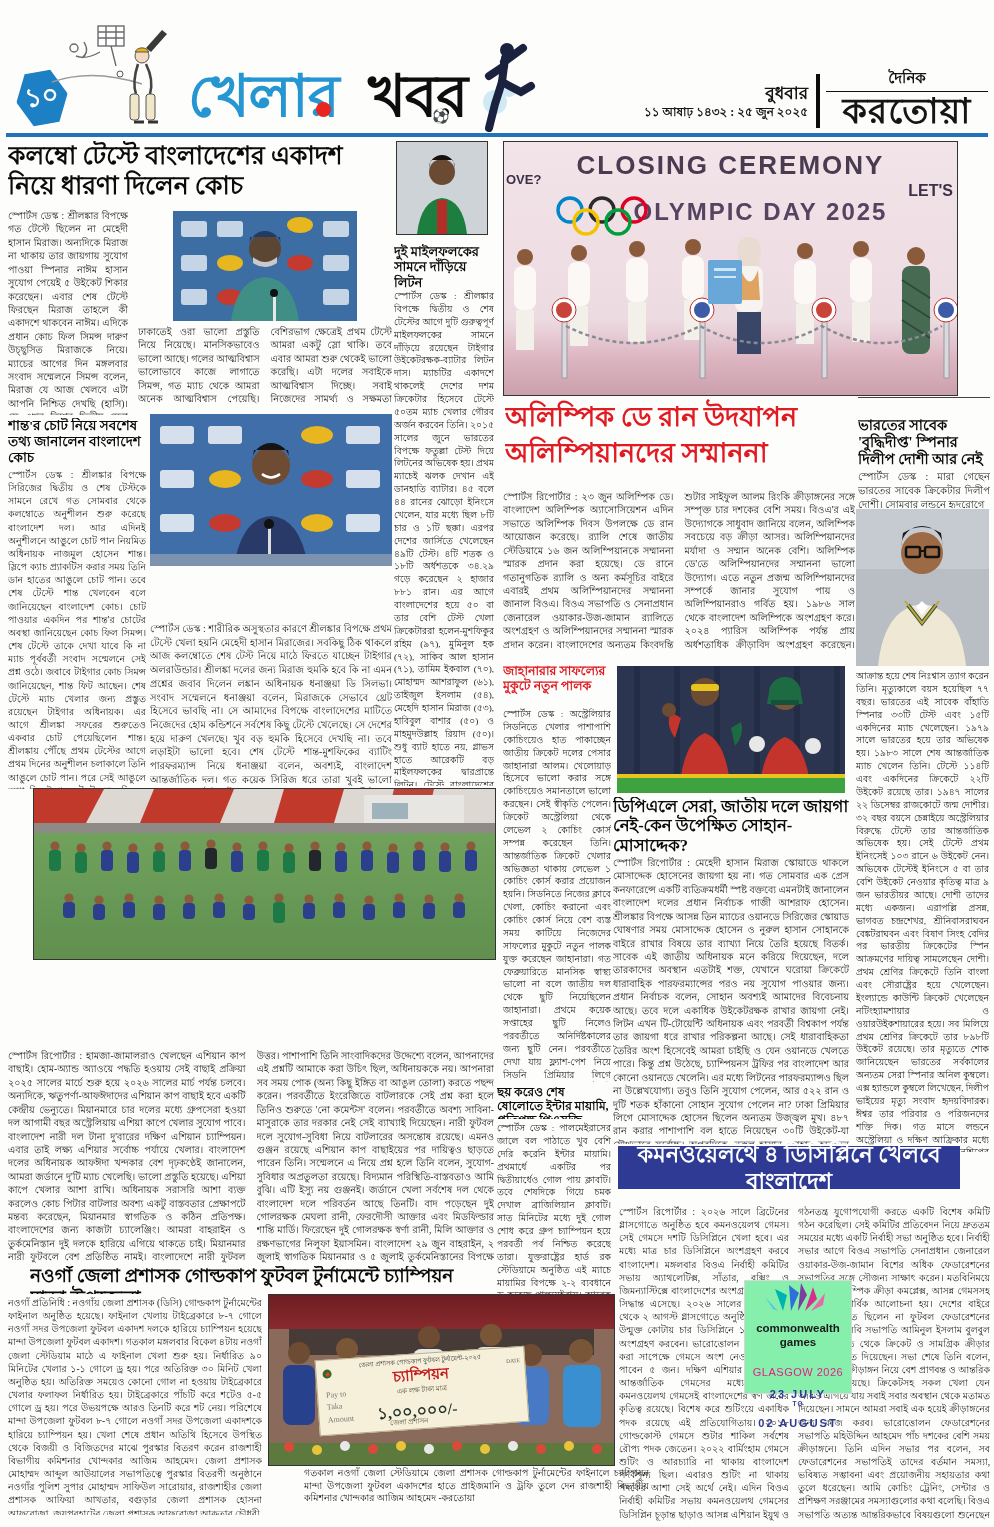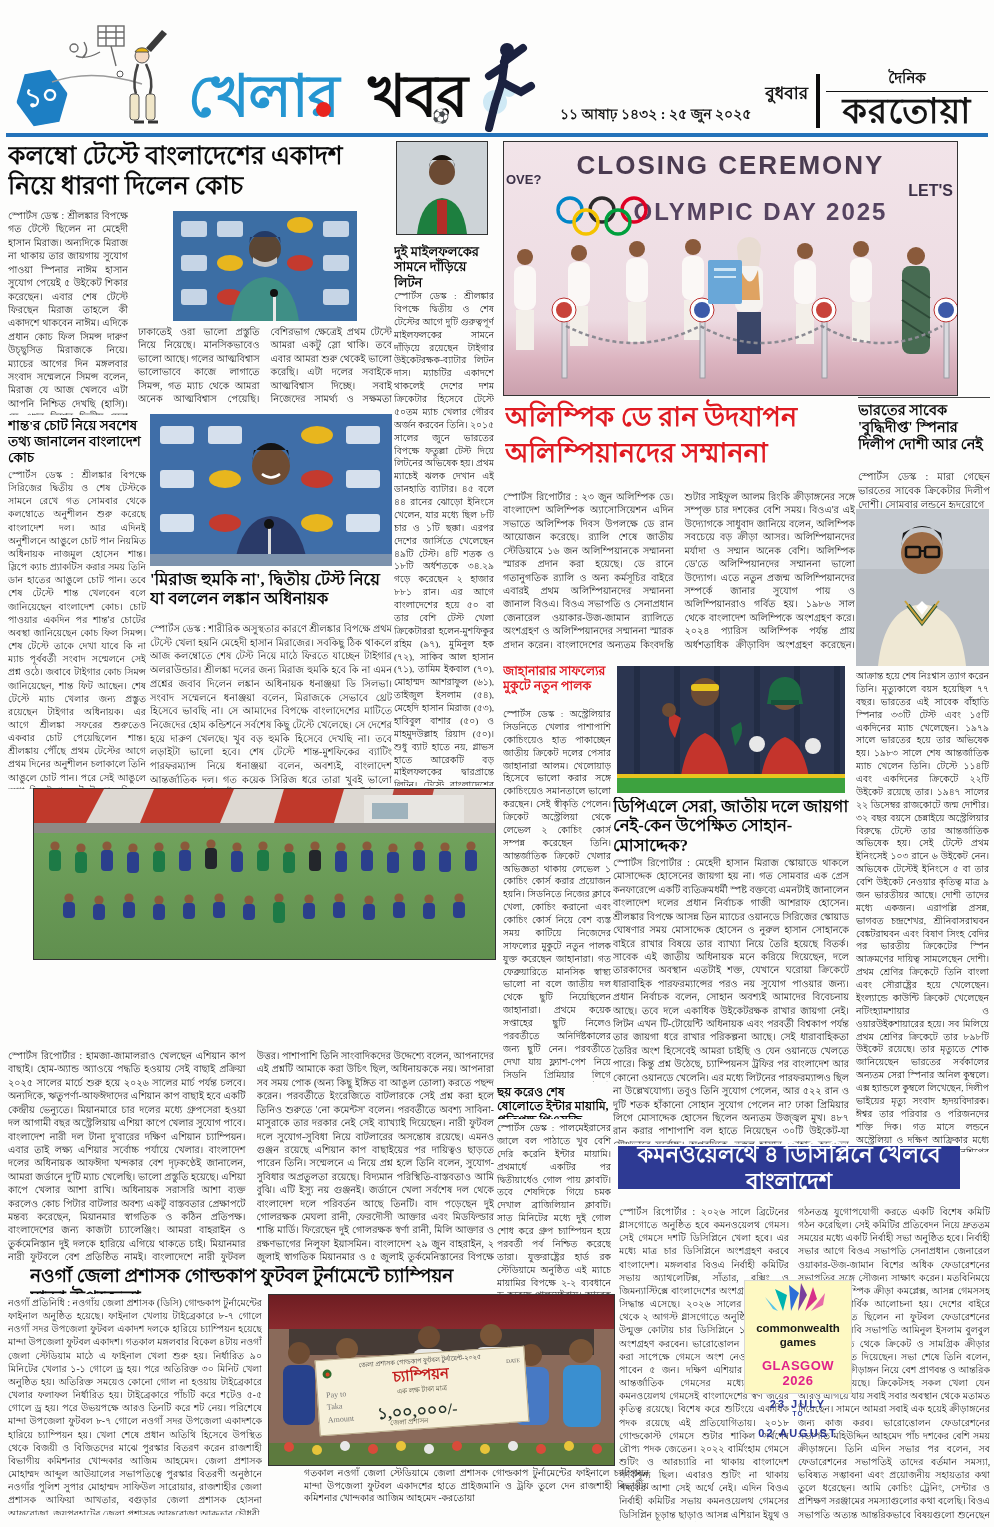--- a/index.html
+++ b/index.html
@@ -15,34 +15,34 @@
   
   #hexagon{left:16px;top:70px;width:52px;height:56px;background:#1d7fc4;
            clip-path:polygon(25% 3%,75% 3%,100% 50%,75% 97%,25% 97%,0 50%);
            transform:rotate(-10deg);display:flex;align-items:center;justify-content:center;
            color:#fff;font-weight:bold;font-size:26px;}
   #masthead1{left:188px;top:52px;font-size:58px;font-weight:800;color:#2596d1;letter-spacing:-1px;font-family:"Liberation Sans",sans-serif;}
   #masthead2{left:368px;top:52px;font-size:58px;font-weight:800;color:#0d0d0d;letter-spacing:-1px;font-family:"Liberation Sans",sans-serif;}
   #mast-ball{left:316px;top:102px;width:15px;height:15px;border-radius:50%;background:#e8251f;}
   #mast-foot{left:432px;top:108px;font-size:14px;}
   #weekday{left:620px;top:80px;width:188px;text-align:right;font-weight:bold;font-size:17px;}
-  #dateline{left:560px;top:103px;width:248px;font-size:14px;font-weight:bold;}
+  #dateline{left:560px;top:103px;width:248px;text-align:right;font-size:12px;font-weight:bold;}
   #vbar{left:816px;top:74px;width:4px;height:54px;background:#0c0c0c;}
   #papertag{left:826px;top:66px;width:162px;text-align:center;font-weight:bold;font-size:15px;border-bottom:1px solid #111;}
   #papername{left:822px;top:84px;width:170px;text-align:center;font-weight:800;font-size:35px;letter-spacing:1px;font-family:"Liberation Sans",sans-serif;}
   #blue-rule{left:6px;top:133px;width:982px;height:4px;background:#2472b9;}
   .rule-top{border-top:1px solid #444;}
   
   .blue-presser{background:linear-gradient(#557fae,#2f5d8e);}
   .cw-box{background:#2e3a94;color:#fff;display:flex;align-items:center;justify-content:center;
           font-weight:bold;font-size:22.5px;text-align:center;line-height:1.2;padding:2px 14px;box-sizing:border-box;}
   .cap{font-size:9.4px;line-height:1.35;text-align:justify;color:#111;margin-left:36px;}
-  .logo-card{background:#fef9c3;border:1px solid #d8d8d8;text-align:center;font-family:"Liberation Sans",sans-serif;}
+  .logo-card{background:#86efac;border:1px solid #d8d8d8;text-align:center;font-family:"Liberation Sans",sans-serif;}
   .logo-card .n1{font-size:11.5px;font-weight:800;color:#1a1a1a;line-height:1.02;margin-top:2px;}
-  .logo-card .city{font-size:13px;font-weight:700;color:#e0218a;letter-spacing:.5px;margin-top:10px;}
+  .logo-card .city{font-size:11px;font-weight:400;color:#e0218a;letter-spacing:.5px;margin-top:18px;}
   .logo-card .d{font-size:11px;font-weight:700;color:#2e3a94;letter-spacing:2px;margin-top:10px;}
   .logo-card .to{font-size:6.5px;font-weight:700;color:#2e3a94;letter-spacing:1px;}
 </style>
 </head>
 <body>
 
 <div id="page">
 
   <div class="abs" id="hexagon">
     <span>১০</span>
@@ -170,21 +170,20 @@
         </g>
       <circle cx="121" cy="52" r="19" fill="#6e4c33"></circle>
       <path d="M102 48 a19 19 0 0 1 38 0 l-2 -12 h-34 z" fill="#141414"></path>
       <path d="M112 60 q9 7 18 0" stroke="#fff" stroke-width="2.5" fill="none"></path>
       <path d="M84 152 q8 -48 37 -50 q29 2 37 50 z" fill="#2a3a68"></path>
       <rect x="118" y="112" width="3" height="40" fill="#ddd"></rect>
         <circle cx="119" cy="110" r="5" fill="#111"></circle>
       <rect x="0" y="140" width="242" height="12" fill="#7d93ad"></rect>
     </svg>
   </div>
-  <div class="abs headline" style="left:150px;top:570px;width:242px;height:50px;font-size:16.5px;">'মিরাজ হুমকি না', দ্বিতীয় টেস্ট নিয়ে যা বললেন লঙ্কান অধিনায়ক</div>
   <div class="abs body-text" style="left:150px;top:622px;width:242px;height:166px;font-size:9.8px;">স্পোর্টস ডেস্ক : শারীরিক অসুস্থতার কারণে শ্রীলঙ্কার বিপক্ষে প্রথম টেস্টে খেলা হয়নি মেহেদী হাসান মিরাজের। সবকিছু ঠিক থাকলে আজ কলম্বোতে শেষ টেস্ট নিয়ে মাঠে ফিরতে যাচ্ছেন টাইগার অলরাউন্ডার। শ্রীলঙ্কা দলের জন্য মিরাজ হুমকি হবে কি না এমন প্রশ্নের জবাব দিলেন লঙ্কান অধিনায়ক ধনাঞ্জয়া ডি সিলভা। সংবাদ সম্মেলনে ধনাঞ্জয়া বলেন, মিরাজকে সেভাবে থ্রেট হিসেবে ভাবছি না। সে আমাদের বিপক্ষে বাংলাদেশের মাটিতে নিজেদের হোম কন্ডিশনে সর্বশেষ কিছু টেস্টে খেলেছে। সে দেশের হয়ে দারুণ খেলছে। খুব বড় হুমকি হিসেবে দেখছি না। তবে লড়াইটা ভালো হবে। শেষ টেস্টে শান্ত-মুশফিকের ব্যাটিং পারফরম্যান্স নিয়ে ধনাঞ্জয়া বলেন, অবশ্যই, বাংলাদেশ আন্তর্জাতিক দল। গত কয়েক সিরিজ ধরে তারা খুবই ভালো করছে। এমন উইকেট কাজে লাগাতে হয়। আমরা আর্লি ব্রেক গড়ার পরও শান্ত ও মুশফিক খুব ভালো করেছে, প্রয়োজনীয় রান তুলে ম্যাচে দাপট দেখিয়েছে। কলম্বো টেস্টের উইকেট নিয়ে ধনাঞ্জয়া বলেন, আমার মিডিয়ায় এমনটা আগেও বলেছি, এটা হবে একটি ফ্ল্যাট উইকেট। সাধারণত এমন উইকেটেই খেলা হয়, কারণ শেষ দুই দিনে বল একটু টার্ন করে। আমি মনে করি একটু স্পিন থাকবে, হয়তো শেষ দিকে এসে সেটা আরও দেখা যাবে। তাই এটার জন্য প্রস্তুতি নিতে হবে। প্রথম ইনিংসে রান করাটা খুব গুরুত্বপূর্ণ। আপনি যদি প্রথম ইনিংসে বড় রান করতে পারেন, তাহলে প্রতিপক্ষের ওপর চাপ সৃষ্টি করা যাবে এবং ২০ উইকেট নিয়ে টেস্ট ম্যাচ জেতা সম্ভব হবে।</div>
 
   <div class="abs headline" style="left:394px;top:244px;width:100px;height:52px;font-size:13px;">দুই মাইলফলকের সামনে দাঁড়িয়ে লিটন</div>
   <div class="abs body-text" style="left:394px;top:290px;width:100px;height:496px;font-size:9.2px;">স্পোর্টস ডেস্ক : শ্রীলঙ্কার বিপক্ষে দ্বিতীয় ও শেষ টেস্টের আগে দুটি গুরুত্বপূর্ণ মাইলফলকের সামনে দাঁড়িয়ে রয়েছেন টাইগার উইকেটরক্ষক-ব্যাটার লিটন দাস। ম্যাচটির একাদশে থাকলেই দেশের দশম ক্রিকেটার হিসেবে টেস্টে ৫০তম ম্যাচ খেলার গৌরব অর্জন করবেন তিনি। ২০১৫ সালের জুনে ভারতের বিপক্ষে ফতুল্লা টেস্ট দিয়ে লিটনের অভিষেক হয়। প্রথম ম্যাচেই ঝলক দেখান এই ডানহাতি ব্যাটার। ৪৫ বলে ৪৪ রানের ঝোড়ো ইনিংসে খেলেন, যার মধ্যে ছিল ৮টি চার ও ১টি ছক্কা। এরপর দেশের জার্সিতে খেলেছেন ৪৯টি টেস্ট। ৪টি শতক ও ১৮টি অর্ধশতকে ৩৪.২৯ গড়ে করেছেন ২ হাজার ৮৮১ রান। এর আগে বাংলাদেশের হয়ে ৫০ বা তার বেশি টেস্ট খেলা ক্রিকেটাররা হলেন-মুশফিকুর রহিম (৯৭), মুমিনুল হক (৭২), সাকিব আল হাসান (৭১), তামিম ইকবাল (৭০), মোহাম্মদ আশরাফুল (৬১), তাইজুল ইসলাম (৫৪), মেহেদি হাসান মিরাজ (৫৩), হাবিবুল বাশার (৫০) ও মাহমুদউল্লাহ রিয়াদ (৫০)। শুধু ব্যাট হাতে নয়, গ্লাভস হাতে আরেকটি বড় মাইলফলকের দ্বারপ্রান্তে লিটন। টেস্টে বাংলাদেশের হয়ে সবচেয়ে বেশি ডিসমিসালের রেকর্ড স্পর্শ করেছেন তিনি। সাবেক অধিনায়ক মুশফিকুর রহিমের সমান ১১৩টি ডিসমিসাল রয়েছে তার নামের পাশে। দু'জনেরই রয়েছে ৯৮টি ক্যাচ ও ১৫টি স্ট্যাম্পিং। বিশেষ দিক হলো-মুশফিক যেখানে এই সংখ্যক ডিসমিসালের জন্য খেলেছেন ৯৭টি টেস্ট, সেখানে লিটনের লেগেছে মাত্র ৪৯টি ম্যাচ। এটাই লিটনের দক্ষতা ও ধারাবাহিকতার প্রমাণ। উইকেটরক্ষক হিসেবে বাংলাদেশের টেস্ট ইতিহাসে তৃতীয় স্থানে আছেন খালেদ মাসুদ পাইলট-৪৪ টেস্টে ৮৭ ডিসমিসাল (৭৮ ক্যাচ, ৯ স্ট্যাম্পিং)। চতুর্থ স্থানে আছেন নুরুল হাসান সোহান-১১ ম্যাচে ৩৪ ডিসমিসাল (২৫ ক্যাচ, ৯ স্ট্যাম্পিং)। দ্বিতীয় টেস্টেই যদি আরেকটি ডিসমিসাল করতে পারেন লিটন, তাহলে তিনি এককভাবে উঠে যাবেন বাংলাদেশের ইতিহাসের শীর্ষ উইকেটরক্ষকের আসনে।</div>
 
   <div class="photo frame" style="left:33px;top:788px;width:461px;height:170px;">
     <svg width="461" height="170" viewBox="0 0 461 170">
       <defs>
         <symbol id="plB">
             <circle cx="7" cy="5" r="4.6" fill="#8a5a3b"></circle>
@@ -421,21 +420,21 @@
       <rect x="0" y="108" width="228" height="4" fill="#e8c41e"></rect>
     </svg>
   </div>
 
   <div class="abs headline" style="left:613px;top:797px;width:236px;height:56px;font-size:16.5px;">ডিপিএলে সেরা, জাতীয় দলে জায়গা নেই-কেন উপেক্ষিত সোহান-মোসাদ্দেক?</div>
   <div class="abs body-text" style="left:613px;top:856px;width:236px;height:288px;font-size:9.6px;">স্পোর্টস রিপোর্টার : মেহেদী হাসান মিরাজ স্কোয়াডে থাকলে মোসাদ্দেক হোসেনের জায়গা হয় না। গত সোমবার এক প্রেস কনফারেন্সে একটি ব্যতিক্রমধর্মী স্পষ্ট বক্তব্যে এমনটাই জানালেন বাংলাদেশ দলের প্রধান নির্বাচক গাজী আশরাফ হোসেন। শ্রীলঙ্কার বিপক্ষে আসন্ন তিন ম্যাচের ওয়ানডে সিরিজের স্কোয়াড ঘোষণার সময় মোসাদ্দেক হোসেন ও নুরুল হাসান সোহানকে বাইরে রাখার বিষয়ে তার ব্যাখ্যা নিয়ে তৈরি হয়েছে বিতর্ক। সাবেক এই জাতীয় অধিনায়ক মনে করিয়ে দিয়েছেন, দলে তারকাদের অবস্থান এতটাই শক্ত, যেখানে ঘরোয়া ক্রিকেটে ধারাবাহিক পারফরম্যান্সের পরও নয় সুযোগ পাওয়ার জন্য। প্রধান নির্বাচক বলেন, সোহান অবশ্যই আমাদের বিবেচনায় আছে। তবে দলে একাধিক উইকেটরক্ষক রাখার জায়গা নেই। লিটন এখন টি-টোয়েন্টি অধিনায়ক এবং পরবর্তী বিশ্বকাপ পর্যন্ত তার জায়গা ধরে রাখার পরিকল্পনা আছে। সেই ধারাবাহিকতা তৈরির অংশ হিসেবেই আমরা চাইছি ও যেন ওয়ানডে খেলতে পারে। কিন্তু প্রশ্ন উঠেছে, চ্যাম্পিয়নস ট্রফির পর বাংলাদেশ আর কোনো ওয়ানডে খেলেনি। এর মধ্যে লিটনের পারফরম্যান্সও ছিল না উল্লেখযোগ্য। তবুও তিনি সুযোগ পেলেন, আর ৫২২ রান ও দুটি শতক হাঁকানো সোহান সুযোগ পেলেন না? ঢাকা প্রিমিয়ার লিগে মোসাদ্দেক হোসেন ছিলেন অন্যতম উজ্জ্বল মুখ। ৪৮৭ রান করার পাশাপাশি বল হাতে নিয়েছেন ৩০টি উইকেট-যা যৌথভাবে সর্বোচ্চ। অপরদিকে, নুরুল হাসান সোহান করেছেন ৫২২ রান, গড় ৫৯, করেছেন দুটি শতক ও দুটি অর্ধশতক। তবুও এই দুইজনের জায়গা হয়নি স্কোয়াডে। কারণ তারা খেলেন এমন দুটি পজিশনে, যেখানে আছেন দলের দুই অধিনায়ক-মেহেদী হাসান মিরাজ ও লিটন দাস। তবে মোসাদ্দেক ও সোহানকে 'বৃহত্তর পরিকল্পনায়' থাকার কথা জানিয়ে আশ্বস্ত করতে চেয়েছেন গাজী আশরাফ। বলেছেন, মোসাদ্দেক আমাদের কানাগলতে রয়েছে, হয়তো এখন সামনের সারিতে নেই। তবে প্রস্তুত রাখা হচ্ছে যেন দরকার হলে অবদান রাখতে পারে। সোহান প্রসঙ্গে লিপু বলেন, আমরা চাই, অভিজ্ঞতা তাকে শুধু স্কোয়াডে নয়, একাদশেও দেখতে। সামনে শ্রীলঙ্কা সিরিজ, এরপর পাকিস্তান ও ভারতের সঙ্গে খেলা-এই সিরিজগুলোয় সবাইকে মূল্যায়নের সুযোগ থাকবে। মোসাদ্দেক ও সোহান-দুজনেই দেশের প্রতিষ্ঠিত পারফরমার। তাদের ভাগ্যেই কেন যেন শুধু 'অপেক্ষার আশ্বাস' জোটে। সান্ত্বনা দেওয়া হচ্ছে, তাতে তারা আদৌ অনুপ্রাণিত হবেন, নাকি হতাশ, সেটাই এখন বড় প্রশ্ন।</div>
 
   <div class="abs headline" style="left:497px;top:1085px;width:114px;height:34px;font-size:12px;">ছয় করেও শেষ ষোলোতে ইন্টার মায়ামি, প্রতিপক্ষ পিএসজি</div>
   <div class="abs body-text" style="left:497px;top:1122px;width:114px;height:172px;font-size:9.2px;">স্পোর্টস ডেস্ক : পালমেইরাসের জালে বল পাঠাতে খুব বেশি দেরি করেনি ইন্টার মায়ামি। প্রথমার্ধে একটির পর দ্বিতীয়ার্ধেও গোল পায় ক্লাবটি। তবে শেষদিকে গিয়ে চমক দেখাল ব্রাজিলিয়ান ক্লাবটি। সাত মিনিটের মধ্যে দুই গোল শোধ করে গ্রুপ চ্যাম্পিয়ন হয়ে পরবর্তী পর্ব নিশ্চিত করেছে তারা। যুক্তরাষ্ট্রের হার্ড রক স্টেডিয়ামে অনুষ্ঠিত এই ম্যাচে মায়ামির বিপক্ষে ২-২ ব্যবধানে ড্র করেছে পালমেইরাস। আরেক ম্যাচে সিটল সাউন্ডার্সকে ২-০ ব্যবধানে হারিয়ে শেষ ষোলোতে মায়ামির প্রতিপক্ষ হয়েছে পিএসজি। এই ড্রয়ের ফলে গ্রুপ চ্যাম্পিয়ন হয়ে শেষ ষোলোয় উঠেছে পালমেইরাস। তাদের প্রতিপক্ষ ব্রাজিলের আরেক দল বোতাফোগো।</div>
 
-  <div class="abs headline rule-top" style="left:858px;top:397px;width:132px;height:70px;font-size:14.5px;padding-top:4px;">ভারতের সাবেক 'বুদ্ধিদীপ্ত' স্পিনার দিলীপ দোশী আর নেই</div>
+  <div class="abs headline rule-top" style="left:858px;top:397px;width:132px;height:70px;font-size:14.5px;padding-top:19px;">ভারতের সাবেক 'বুদ্ধিদীপ্ত' স্পিনার দিলীপ দোশী আর নেই</div>
   <div class="abs body-text" style="left:858px;top:470px;width:132px;height:38px;font-size:10px;">স্পোর্টস ডেস্ক : মারা গেছেন ভারতের সাবেক ক্রিকেটার দিলীপ দোশী। সোমবার লন্ডনে হৃদরোগে</div>
   <div class="photo" style="left:856px;top:509px;width:133px;height:157px;background:#b6bcc2;">
     <svg width="133" height="157" viewBox="0 0 133 157">
       <rect width="133" height="157" fill="#b9bec4"></rect>
       <rect x="0" y="0" width="133" height="60" fill="#c6cbd1"></rect>
       <circle cx="66" cy="44" r="21" fill="#9c6b45"></circle>
       <path d="M45 38 a21 21 0 0 1 42 0 l-2 -14 q-19 -12 -38 0 z" fill="#1a1a1a"></path>
       <rect x="50" y="38" width="14" height="10" rx="2" fill="none" stroke="#111" stroke-width="2.5"></rect>
       <rect x="69" y="38" width="14" height="10" rx="2" fill="none" stroke="#111" stroke-width="2.5"></rect>
       <path d="M64 42 h5" stroke="#111" stroke-width="2"></path>

